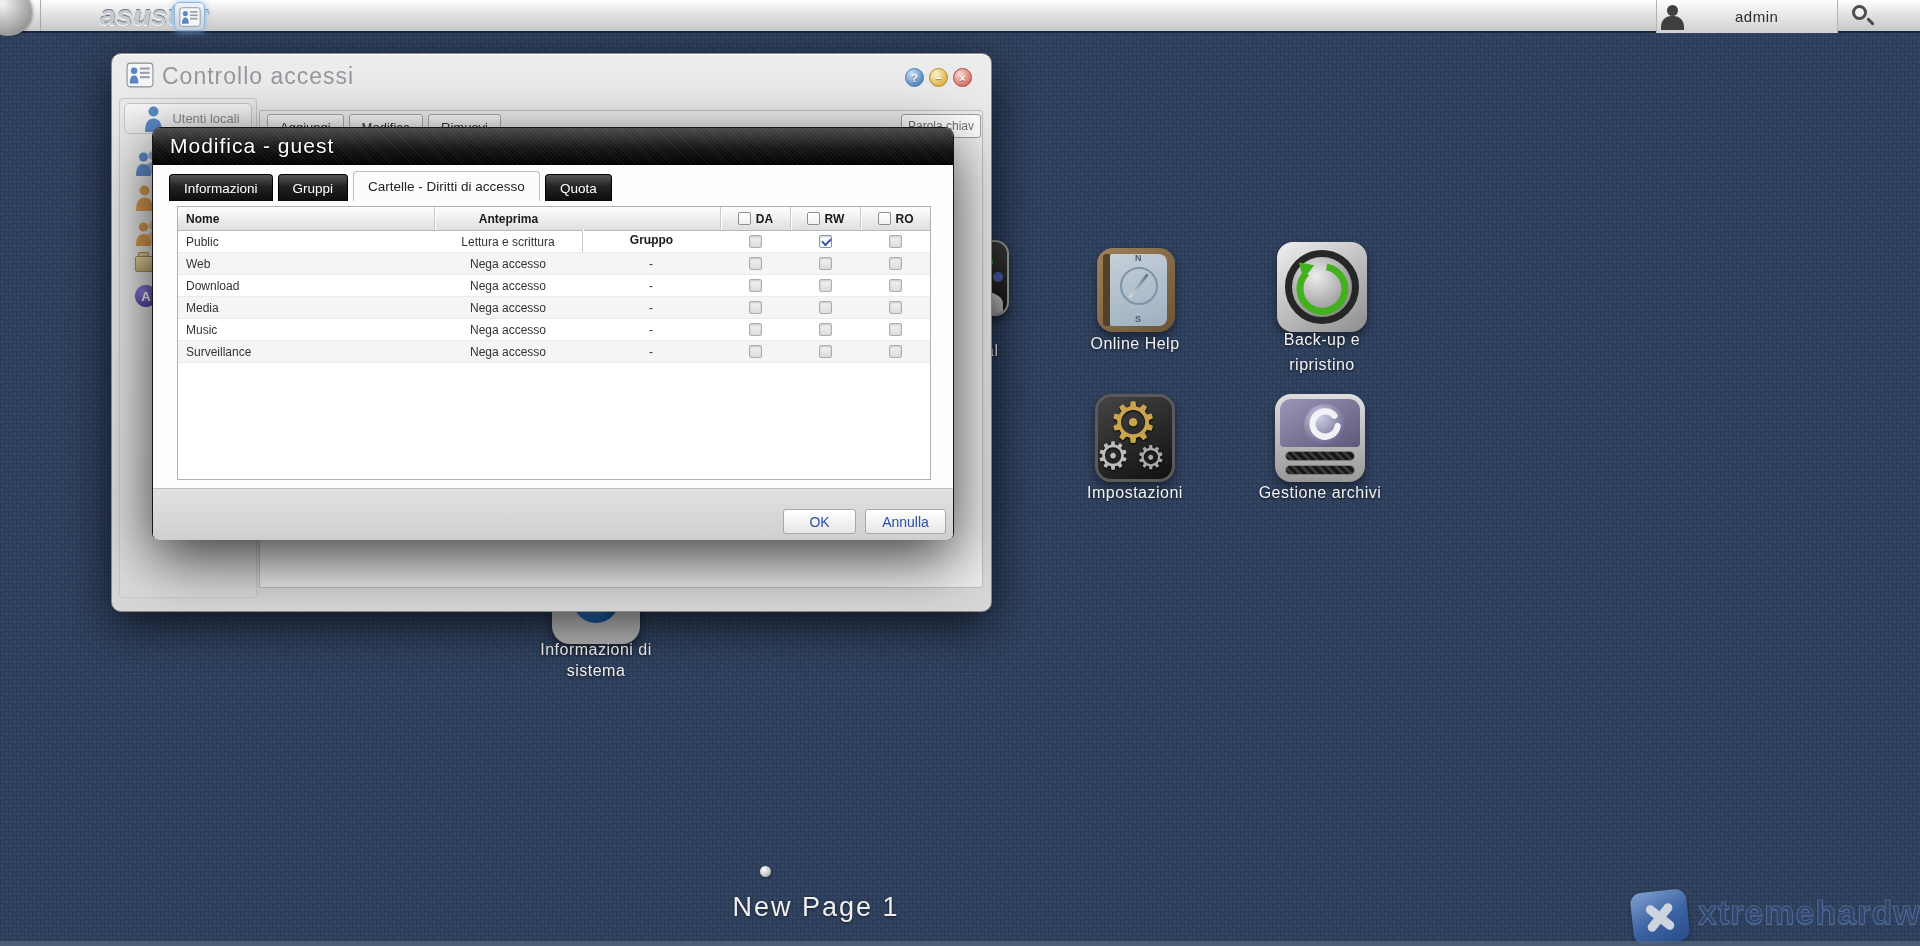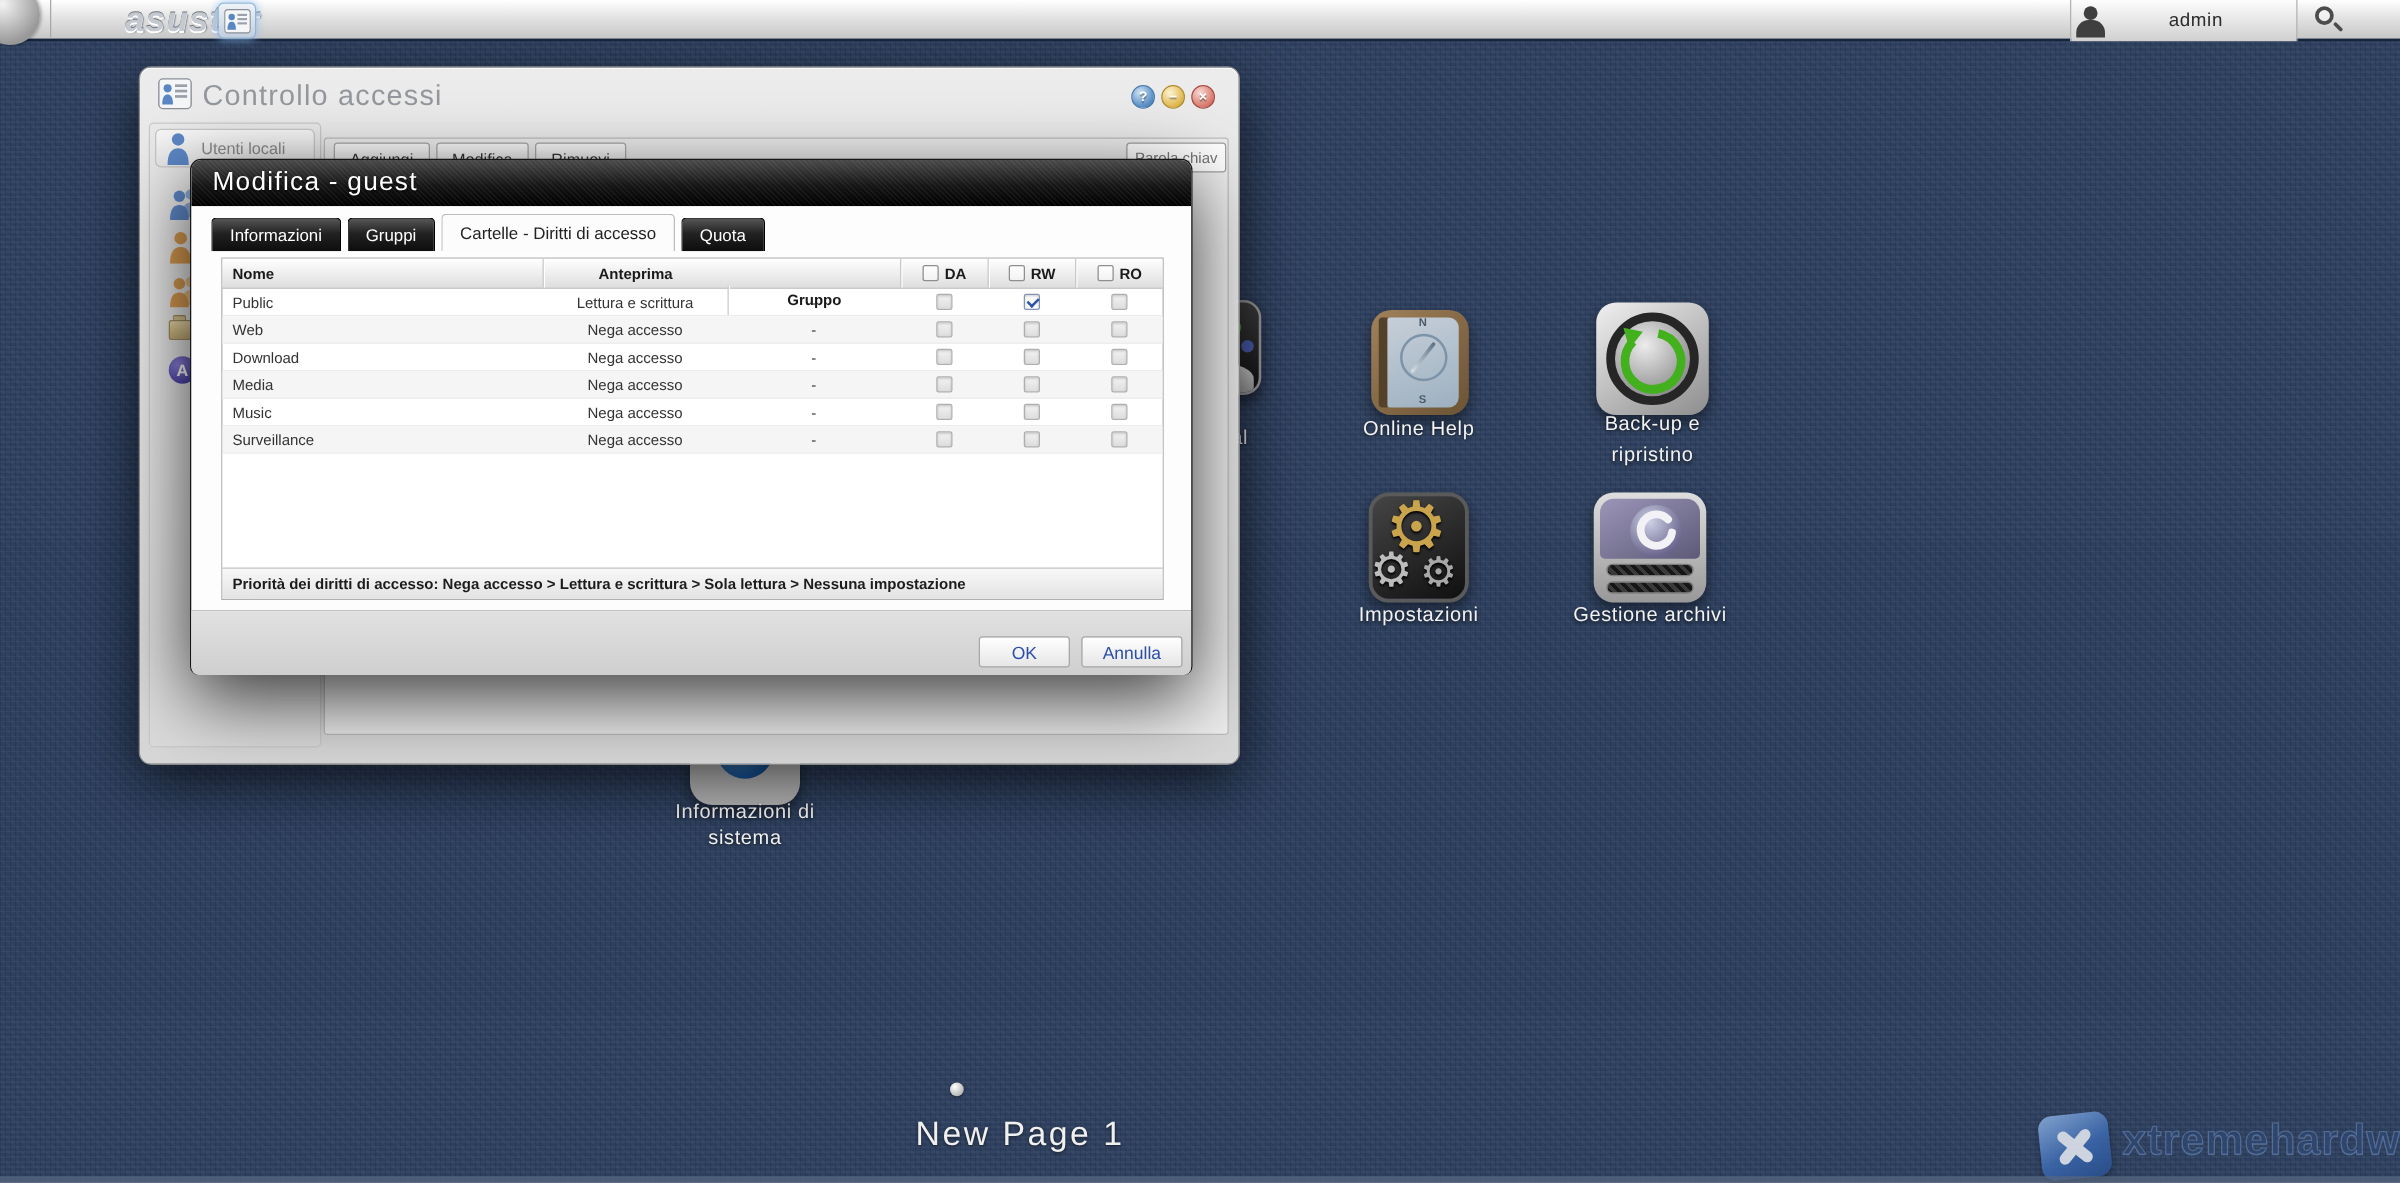--- a/index.html
+++ b/index.html
@@ -114,21 +114,21 @@
   #win-controls { left:793px; top:14px; display:flex; gap:5px; }
   .wbtn { width:19px; height:19px; border-radius:50%; display:flex; align-items:center; justify-content:center;
     font-size:11px; font-weight:bold; color:#fff; text-shadow:0 1px 1px rgba(0,0,0,.4); }
   .wbtn-help { background:radial-gradient(circle at 35% 30%, #cfe3f5, #5f93c9 65%, #3f6fa6); border:1px solid #4a7cae; }
   .wbtn-min { background:radial-gradient(circle at 35% 30%, #fdf3d3, #e3bb54 65%, #c79b34); border:1px solid #b08c2e; }
   .wbtn-close { background:radial-gradient(circle at 35% 30%, #f7d9d4, #dc7f72 65%, #c05c50); border:1px solid #a54a42; }
 
   #win-sidebar { left:7px; top:44px; width:138px; height:500px; border-radius:4px;
     background:linear-gradient(#e9e9e9,#dbdbdb); border:1px solid #c9c9c9; }
   #sidebar-selected { left:4px; top:4px; width:128px; height:31px; border-radius:5px;
-    background:linear-gradient(#f7f7f7,#e7e7e7); border:1px solid #c6c6c6; display:flex; align-items:center; }
+    background:linear-gradient(#f7f7f7,#e7e7e7); border:1px solid #c6c6c6; display:flex; align-items:center;justify-content:center; }
   #sidebar-selected .psvg { margin-left:8px; }
   #sidebar-selected-label { margin-left:9px; font-size:13px; color:#8a8a8a; }
   .side-ico { left:15px; }
   .psvg-blue circle, .psvg-blue path { fill:#5d87c6; }
   .grp-blue .back { fill:#8cabd8; } .grp-blue .front { fill:#5d87c6; }
   .psvg-orange circle, .psvg-orange path { fill:#d79a50; }
   .grp-orange .back { fill:#e7bd88; } .grp-orange .front { fill:#d79a50; }
   .folder-icon { width:26px; height:16px; background:linear-gradient(#ead9a8,#c2ab72);
     border:1px solid #9d8c5c; border-radius:2px; position:relative; }
   .ftab { position:absolute; top:-5px; left:2px; width:11px; height:4px; background:#d6c492;
@@ -439,21 +439,20 @@
           </div>
         <div class="c-chk">
             <span class="cb dim"></span>
           </div>
         <div class="c-chk">
             <span class="cb dim"></span>
           </div>
       </div>
 
       <div id="tspacer"></div>
-      <div id="priority-bar">Priorità dei diritti di accesso: Nega accesso &gt; Lettura e scrittura &gt; Sola lettura &gt; Nessuna impostazione</div>
     </div>
 
     <div class="abs" id="modal-footer">
       <button class="mbtn" id="btn-ok">OK</button>
       <button class="mbtn" id="btn-cancel">Annulla</button>
     </div>
   </div>
 
   <div class="abs" id="topbar">
     <div class="abs" id="corner-ball"></div>

